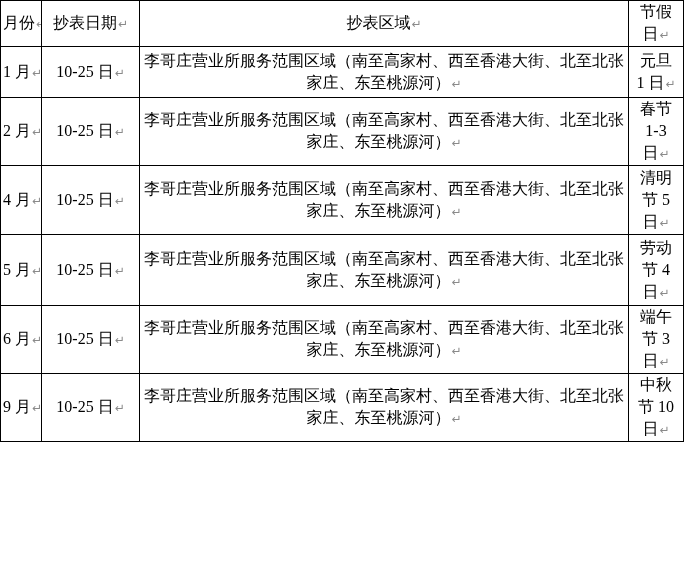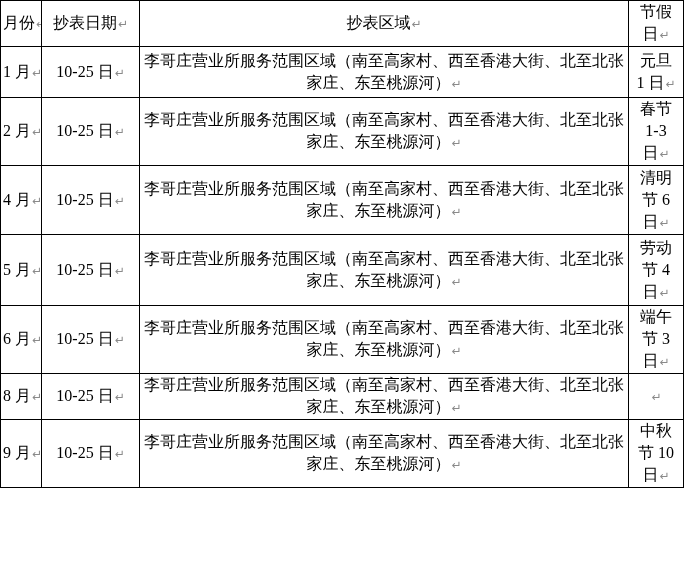--- a/index.html
+++ b/index.html
@@ -97,21 +97,21 @@
     </td>
   </tr>
 
 
   <tr style="height:69px">
     <td class="c-month"><span>4 月</span><span class="cr">↵</span></td>
     <td class="c-date"><span>10-25 日</span><span class="cr">↵</span></td>
     <td class="c-area"><span>李哥庄营业所服务范围区域（南至高家村、西至香港大街、北至北张家庄、东至桃源河）</span><span class="cr">↵</span></td>
     <td class="c-holiday">
       <div class="hline"><span>清明</span></div>
-      <div class="hline"><span>节 6</span></div>
+      <div class="hline"><span>节 5</span></div>
       <div class="hline"><span>日</span><span class="cr">↵</span></div>
     </td>
   </tr>
 
   <tr style="height:71px">
     <td class="c-month"><span>5 月</span><span class="cr">↵</span></td>
     <td class="c-date"><span>10-25 日</span><span class="cr">↵</span></td>
     <td class="c-area"><span>李哥庄营业所服务范围区域（南至高家村、西至香港大街、北至北张家庄、东至桃源河）</span><span class="cr">↵</span></td>
     <td class="c-holiday">
       <div class="hline"><span>劳动</span></div>
@@ -125,28 +125,20 @@
     <td class="c-date"><span>10-25 日</span><span class="cr">↵</span></td>
     <td class="c-area"><span>李哥庄营业所服务范围区域（南至高家村、西至香港大街、北至北张家庄、东至桃源河）</span><span class="cr">↵</span></td>
     <td class="c-holiday">
       <div class="hline"><span>端午</span></div>
       <div class="hline"><span>节 3</span></div>
       <div class="hline"><span>日</span><span class="cr">↵</span></div>
     </td>
   </tr>
 
 
-  <tr style="height:46px">
-    <td class="c-month"><span>8 月</span><span class="cr">↵</span></td>
-    <td class="c-date"><span>10-25 日</span><span class="cr">↵</span></td>
-    <td class="c-area"><span>李哥庄营业所服务范围区域（南至高家村、西至香港大街、北至北张家庄、东至桃源河）</span><span class="cr">↵</span></td>
-    <td class="c-holiday">
-      <div class="hline"><span class="cr">↵</span></div>
-    </td>
-  </tr>
 
   <tr style="height:67px">
     <td class="c-month"><span>9 月</span><span class="cr">↵</span></td>
     <td class="c-date"><span>10-25 日</span><span class="cr">↵</span></td>
     <td class="c-area"><span>李哥庄营业所服务范围区域（南至高家村、西至香港大街、北至北张家庄、东至桃源河）</span><span class="cr">↵</span></td>
     <td class="c-holiday">
       <div class="hline"><span>中秋</span></div>
       <div class="hline"><span>节 10</span></div>
       <div class="hline"><span>日</span><span class="cr">↵</span></div>
     </td>

